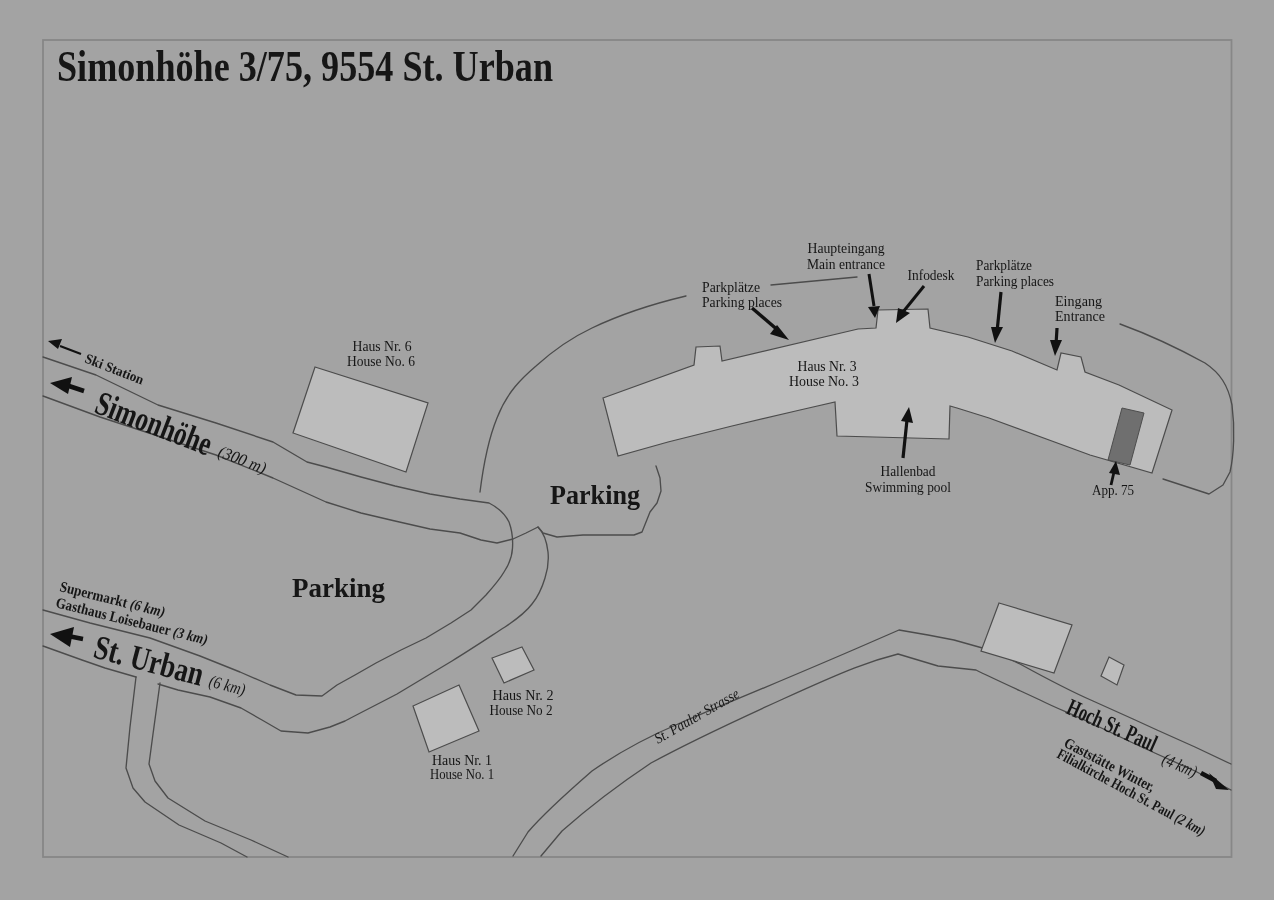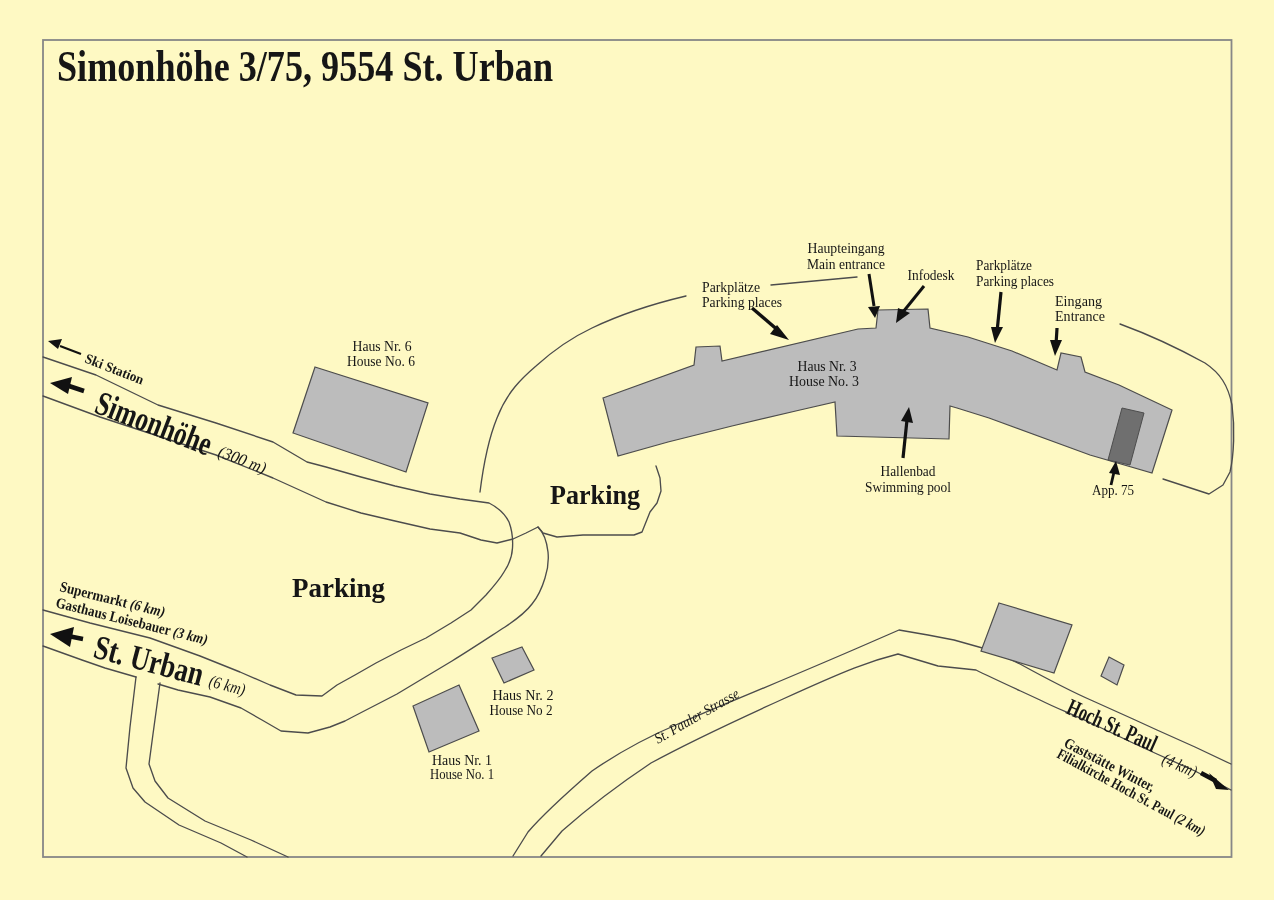--- a/index.html
+++ b/index.html
@@ -1,16 +1,16 @@
 <!DOCTYPE html>
 <html><head>
 <meta charset="utf-8">
 <style>
   html,body{margin:0;padding:0;background:#ffffff;}
-  .page{position:relative;width:1274px;height:900px;background:#fef9c3;overflow:hidden;}
+  .page{position:relative;width:1274px;height:900px;background:#a3a3a3;overflow:hidden;}
   svg{position:absolute;left:0;top:0;}
   text{font-family:"Liberation Serif", serif;fill:#161616;}
   .rd{fill:none;stroke:#4c4c4c;stroke-width:1.35;stroke-linejoin:round;stroke-linecap:round;}
   .bld{fill:#bcbcbc;stroke:#4c4c4c;stroke-width:1.2;stroke-linejoin:miter;}
   .lbl{font-size:15px;}
 </style>
 </head>
 <body>
 <div class="page">
 <svg width="1274" height="900" viewBox="0 0 1274 900">

